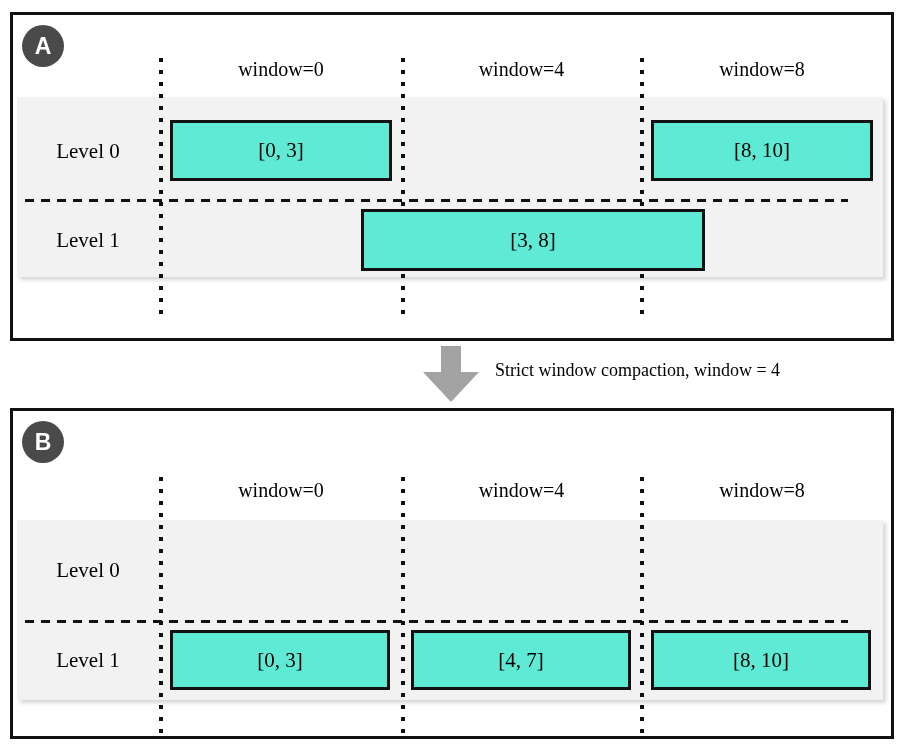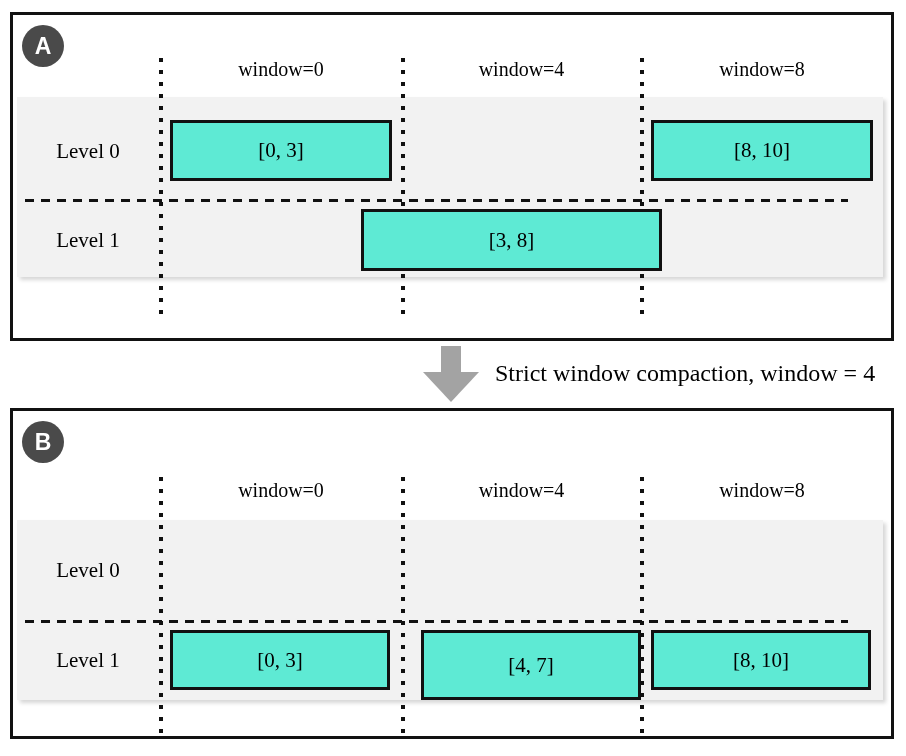--- a/index.html
+++ b/index.html
@@ -45,21 +45,21 @@
     border:3px solid #111; display:flex; align-items:center; justify-content:center;
     font-size:21px;
   }
   .arrow-stem { position:absolute; left:441px; top:346px; width:20px; height:27px; background:#a3a3a3; }
   .arrow-head {
     position:absolute; left:423px; top:372px; width:0; height:0;
     border-left:28px solid transparent; border-right:28px solid transparent;
     border-top:30px solid #a3a3a3;
   }
   .caption {
-    position:absolute; left:495px; top:360px; font-size:24px; white-space:nowrap;
+    position:absolute; left:495px; top:360px; font-size:18px; white-space:nowrap;
   }
 </style>
 </head>
 <body>
 
 <div class="canvas">
 
   <section class="panel" style="top:12px; height:323px;">
     <div class="badge" style="left:9px; top:10px;">
       <span>A</span>
@@ -79,21 +79,21 @@
     <div class="row-label" style="top:211px;">Level 1</div>
 
     <div class="hdash" style="left:12px; top:184px; width:823px;"></div>
 
     <div class="ibox" style="left:157px; top:105px; width:222px; height:61px;">
       <span>[0, 3]</span>
     </div>
     <div class="ibox" style="left:638px; top:105px; width:222px; height:61px;">
       <span>[8, 10]</span>
     </div>
-    <div class="ibox" style="left:348px; top:194px; width:301px; height:62px;">
+    <div class="ibox" style="left:348px; top:194px; width:344px; height:62px;">
       <span>[3, 8]</span>
     </div>
   </section>
 
   <div>
     <div class="arrow-stem"></div>
     <div class="arrow-head"></div>
     <div class="caption">Strict window compaction, window = 4</div>
   </div>
 
@@ -113,21 +113,21 @@
     <div class="vdots" style="left:627px; top:66px; height:258px;"></div>
 
     <div class="row-label" style="top:145px;">Level 0</div>
     <div class="row-label" style="top:235px;">Level 1</div>
 
     <div class="hdash" style="left:12px; top:209px; width:823px;"></div>
 
     <div class="ibox" style="left:157px; top:219px; width:220px; height:60px;">
       <span>[0, 3]</span>
     </div>
-    <div class="ibox" style="left:408px; top:219px; width:220px; height:70px;">
+    <div class="ibox" style="left:398px; top:219px; width:220px; height:60px;">
       <span>[4, 7]</span>
     </div>
     <div class="ibox" style="left:638px; top:219px; width:220px; height:60px;">
       <span>[8, 10]</span>
     </div>
   </section>
 
 </div>
 
 </body></html>

